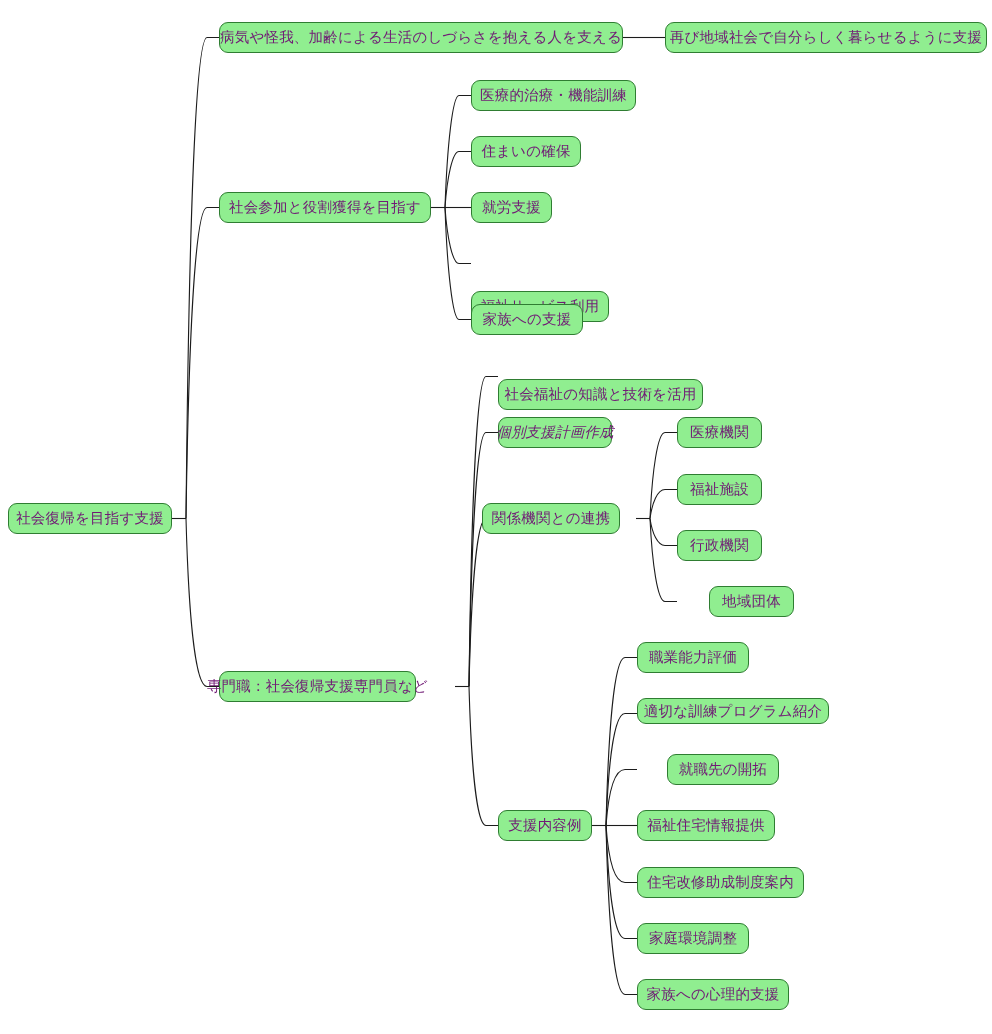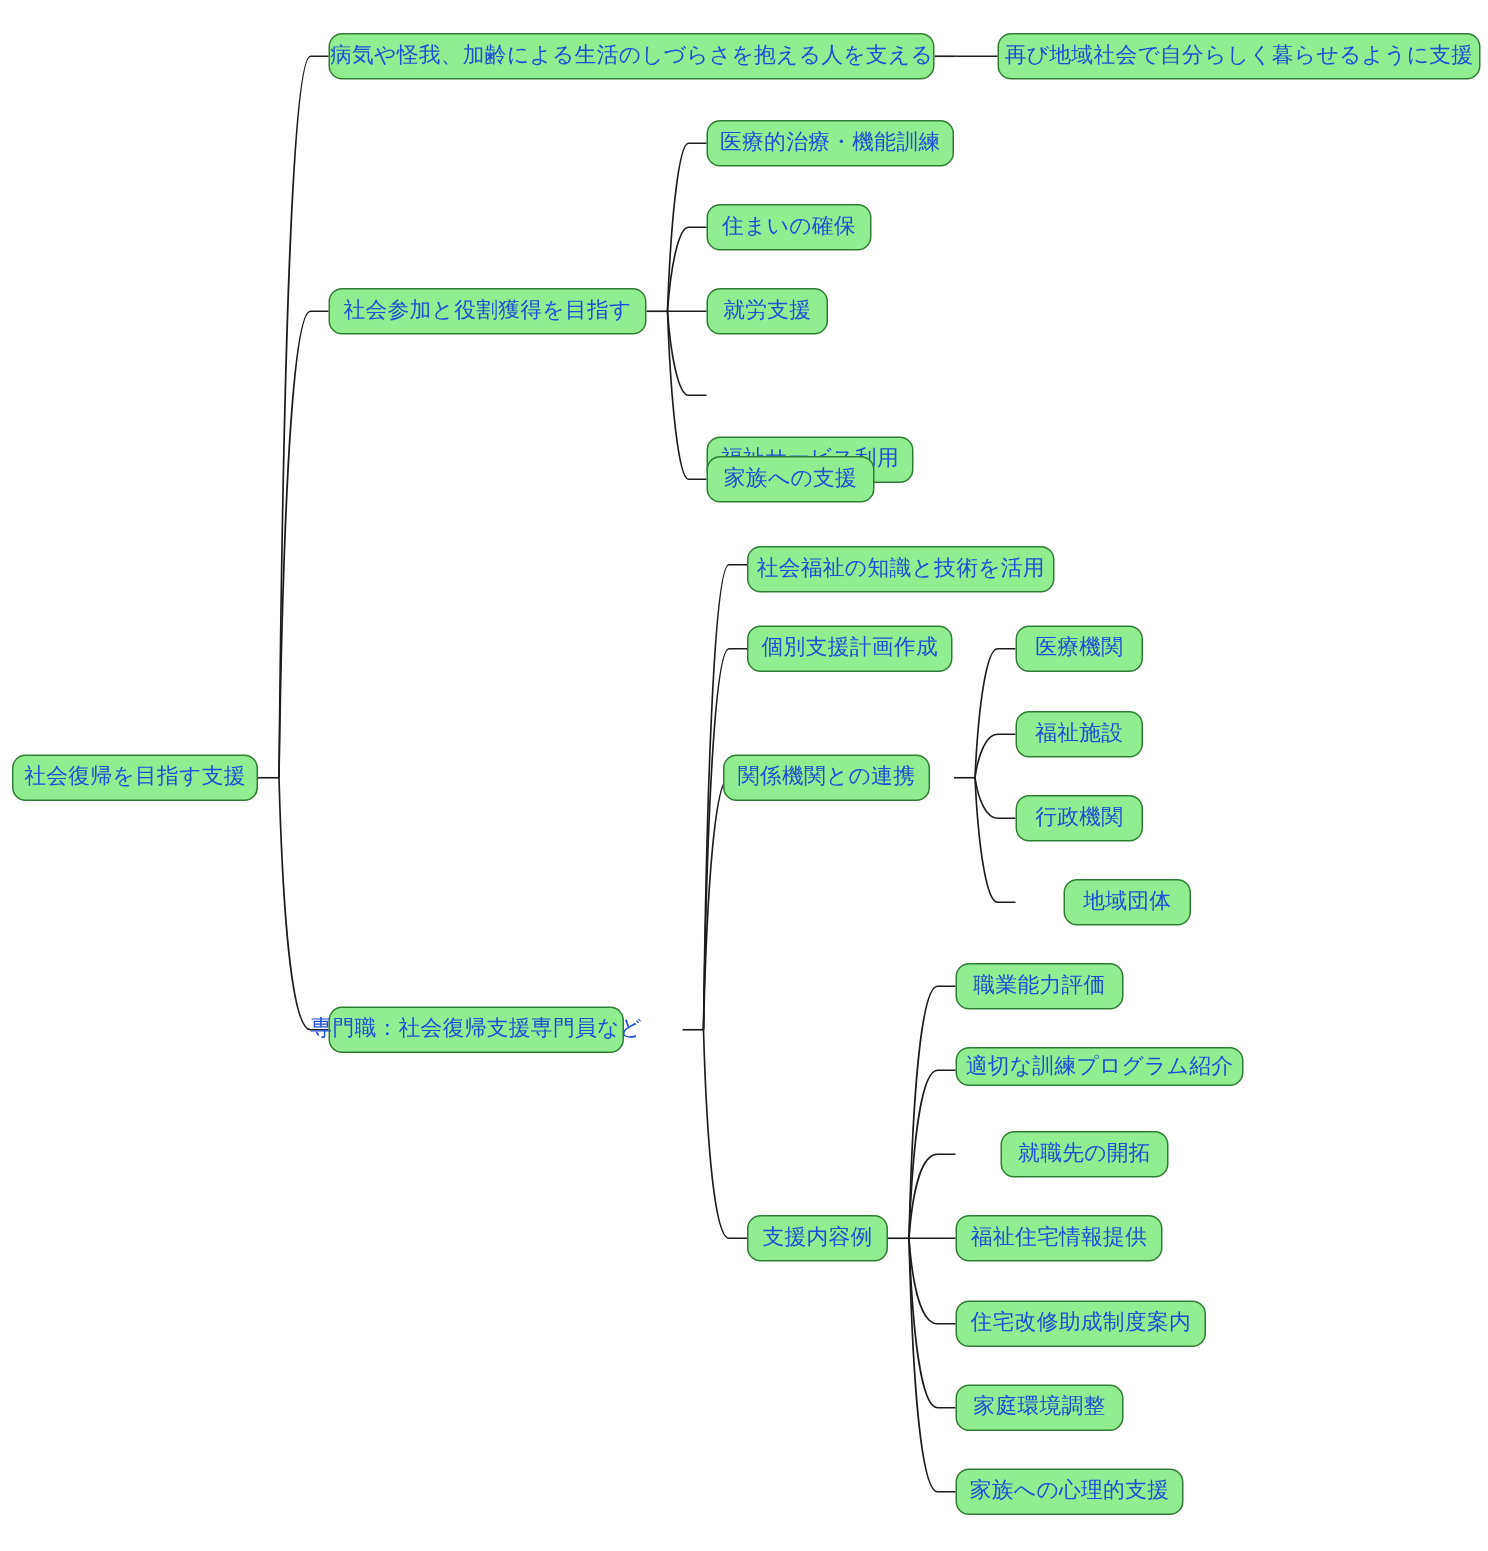--- a/index.html
+++ b/index.html
@@ -35,21 +35,21 @@
   }
   .node {
     position: absolute;
     box-sizing: border-box;
     display: flex;
     align-items: center;
     justify-content: center;
     background: #90ee90;
     border: 1.4px solid #2f7d32;
     border-radius: 9px;
-    color: #1d4ed8;
+    color: #701a75;
     font-size: 14.5px;
     line-height: 1;
     white-space: nowrap;
     letter-spacing: 0.2px;
     padding: 12px 9px;
   }
   .node-label {
     display: block;
   }
 </style>
@@ -113,24 +113,24 @@
       </div>
       <div class="node level-2" style="left: 471px; top: 248px; width: 138px; height: 31px; margin-top: 43px;">
         <span class="node-label">福祉サービス利用</span>
       </div>
       <div class="node level-2" style="left: 471px; top: 304px; width: 112px; height: 31px;">
         <span class="node-label">家族への支援</span>
       </div>
       <div class="node level-1" style="left: 219px; top: 671px; width: 197px; height: 31px;">
         <span class="node-label">専門職：社会復帰支援専門員など</span>
       </div>
-      <div class="node level-2" style="left: 498px; top: 364px; width: 205px; height: 31px;">
+      <div class="node level-2" style="left: 498px; top: 379px; width: 205px; height: 31px;">
         <span class="node-label">社会福祉の知識と技術を活用</span>
       </div>
-      <div class="node level-2" style="left: 498px; top: 417px; width: 137px; height: 31px;">
+      <div class="node level-2" style="left: 498px; top: 417px; width: 114px; height: 31px; font-style: italic;">
         <span class="node-label">個別支援計画作成</span>
       </div>
       <div class="node level-2" style="left: 482px; top: 503px; width: 138px; height: 31px;">
         <span class="node-label">関係機関との連携</span>
       </div>
       <div class="node level-3" style="left: 677px; top: 417px; width: 85px; height: 31px;">
         <span class="node-label">医療機関</span>
       </div>
       <div class="node level-3" style="left: 677px; top: 474px; width: 85px; height: 31px;">
         <span class="node-label">福祉施設</span>

